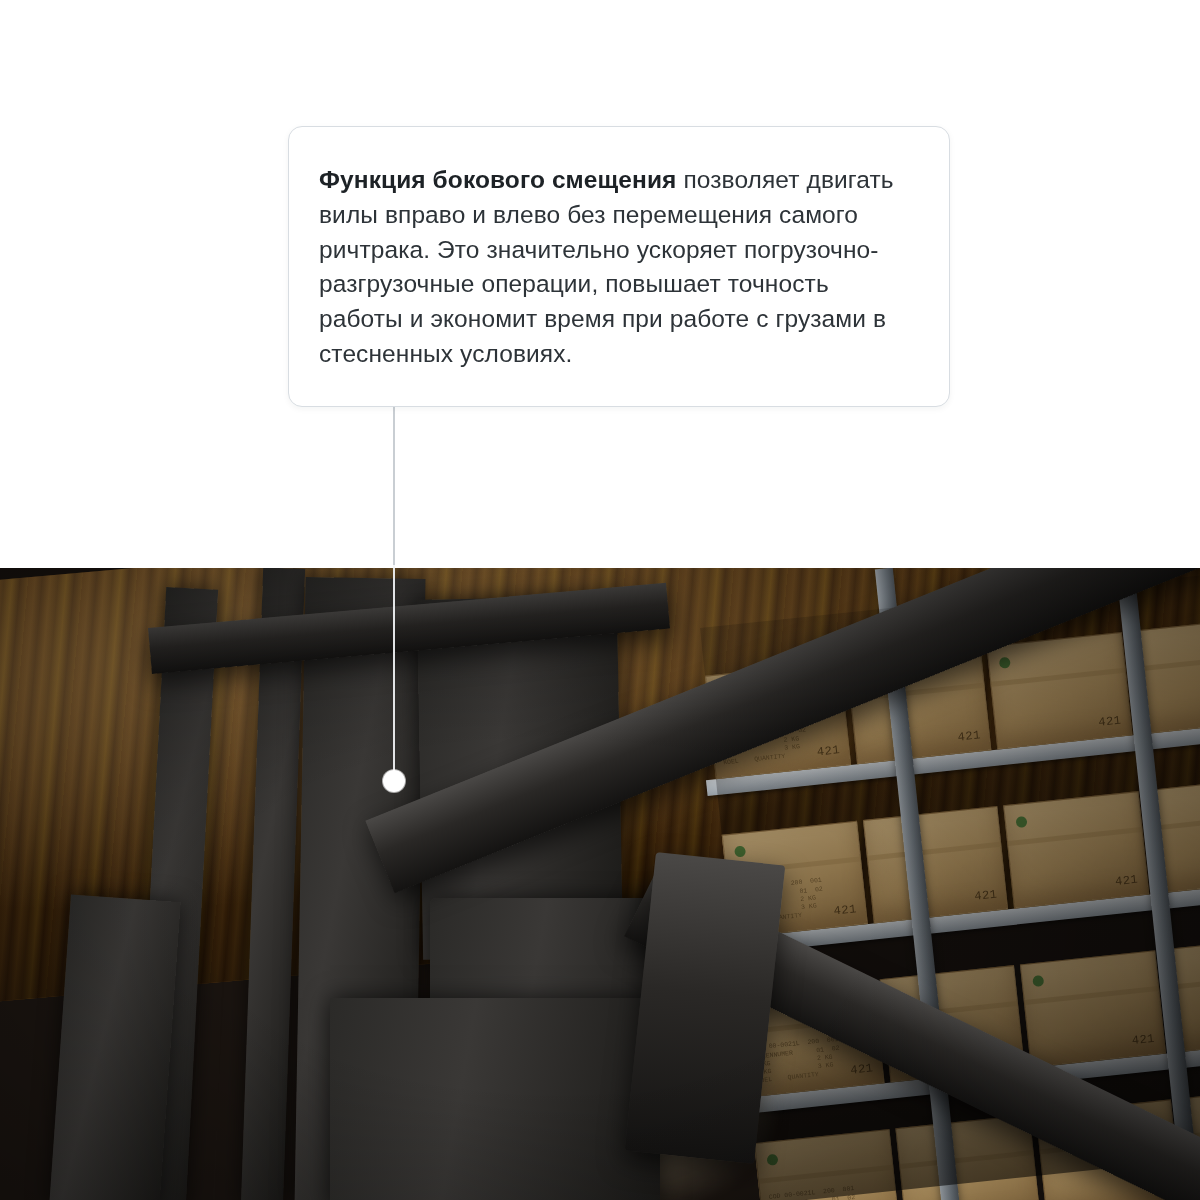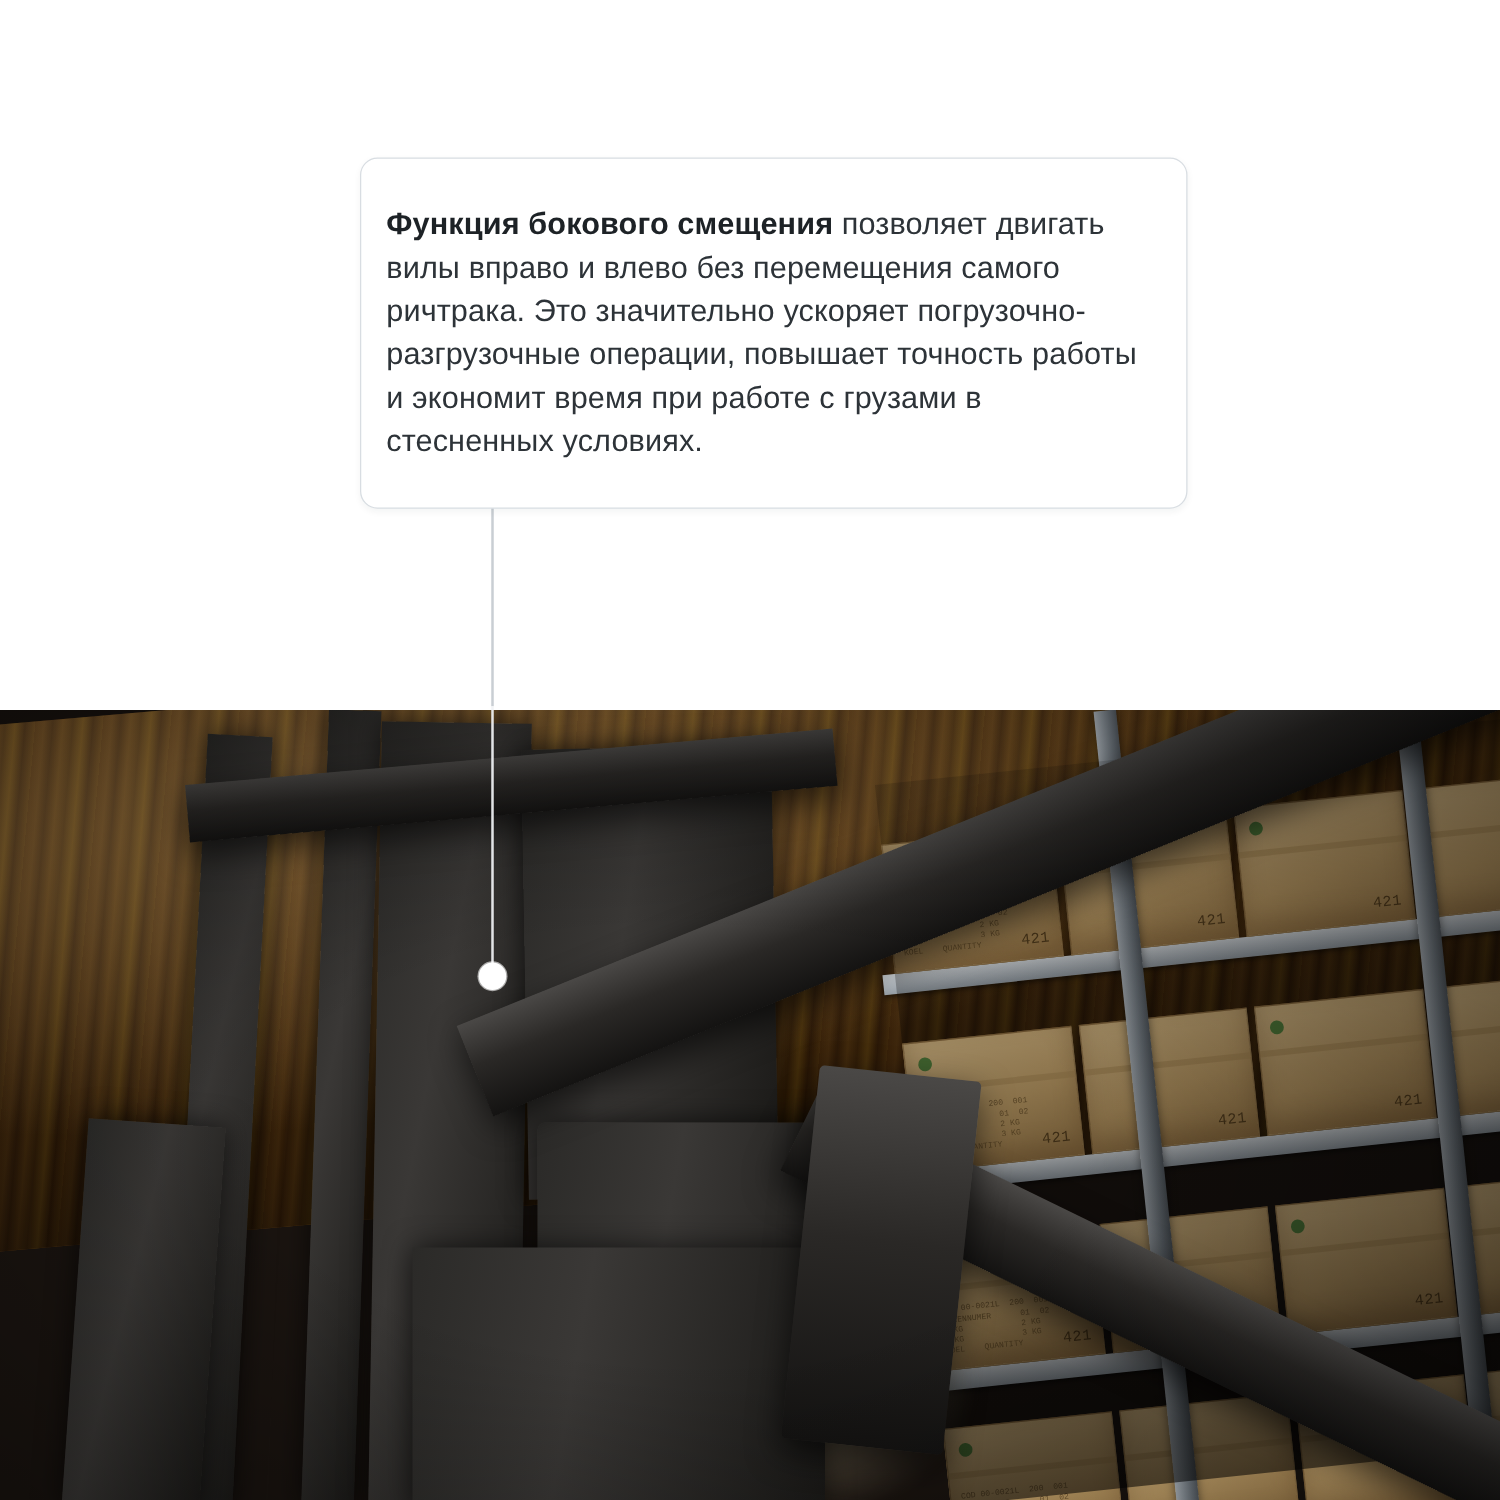--- a/index.html
+++ b/index.html
@@ -20,21 +20,21 @@
     background: #ffffff;
     overflow: hidden;
   }
 
   
   .callout {
     position: absolute;
     left: 288px;
     top: 126px;
     width: 662px;
-    padding: 36px 38px 34px 20px;
+    padding: 36px 38px 34px 30px;
     background: #ffffff;
     border: 1px solid #d8dde2;
     border-radius: 14px;
     box-shadow: 0 2px 6px rgba(20,30,40,0.05);
     z-index: 6;
   }
   .callout-text {
     margin: 0;
     font-size: 24.5px;
     line-height: 1.42;

